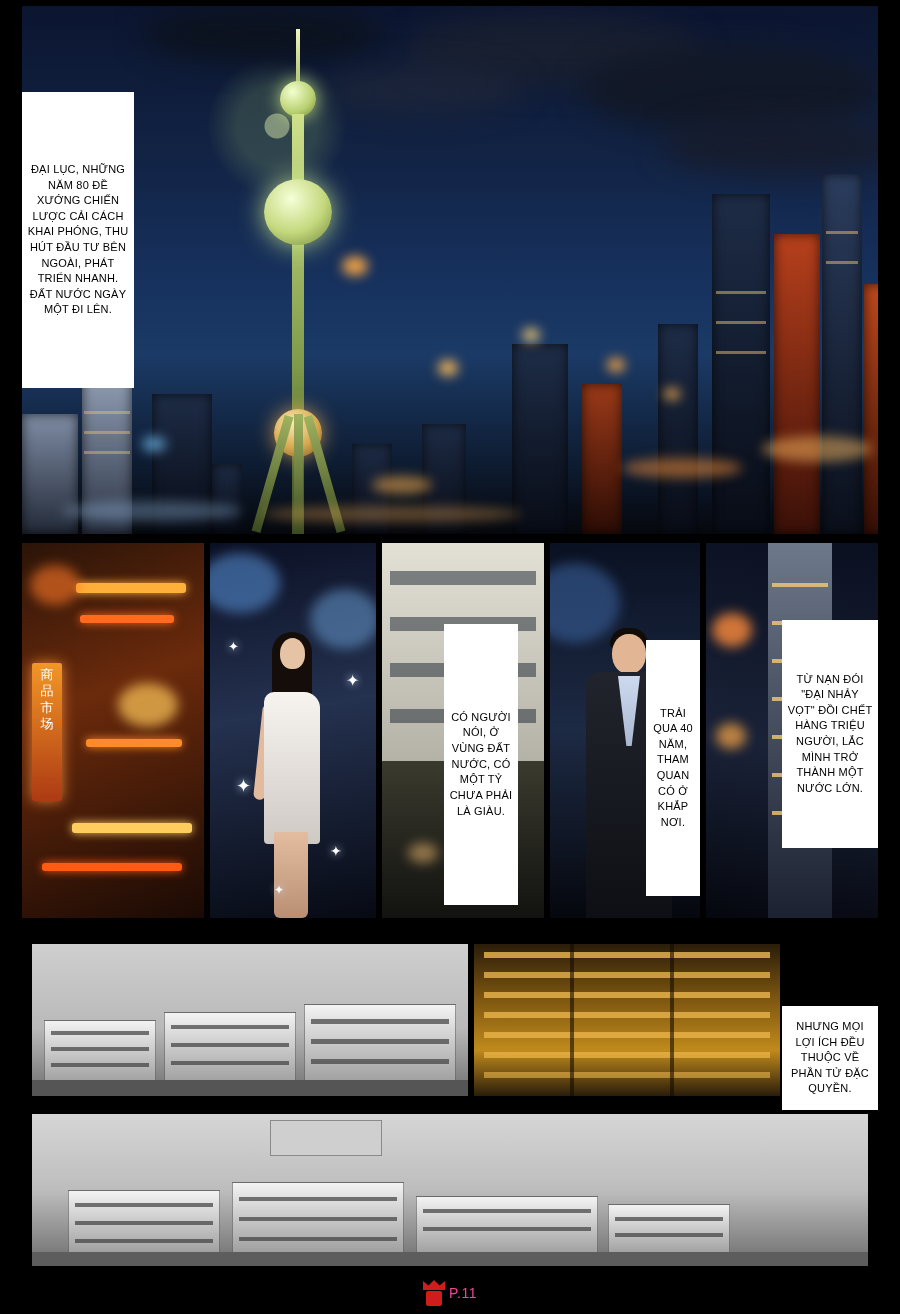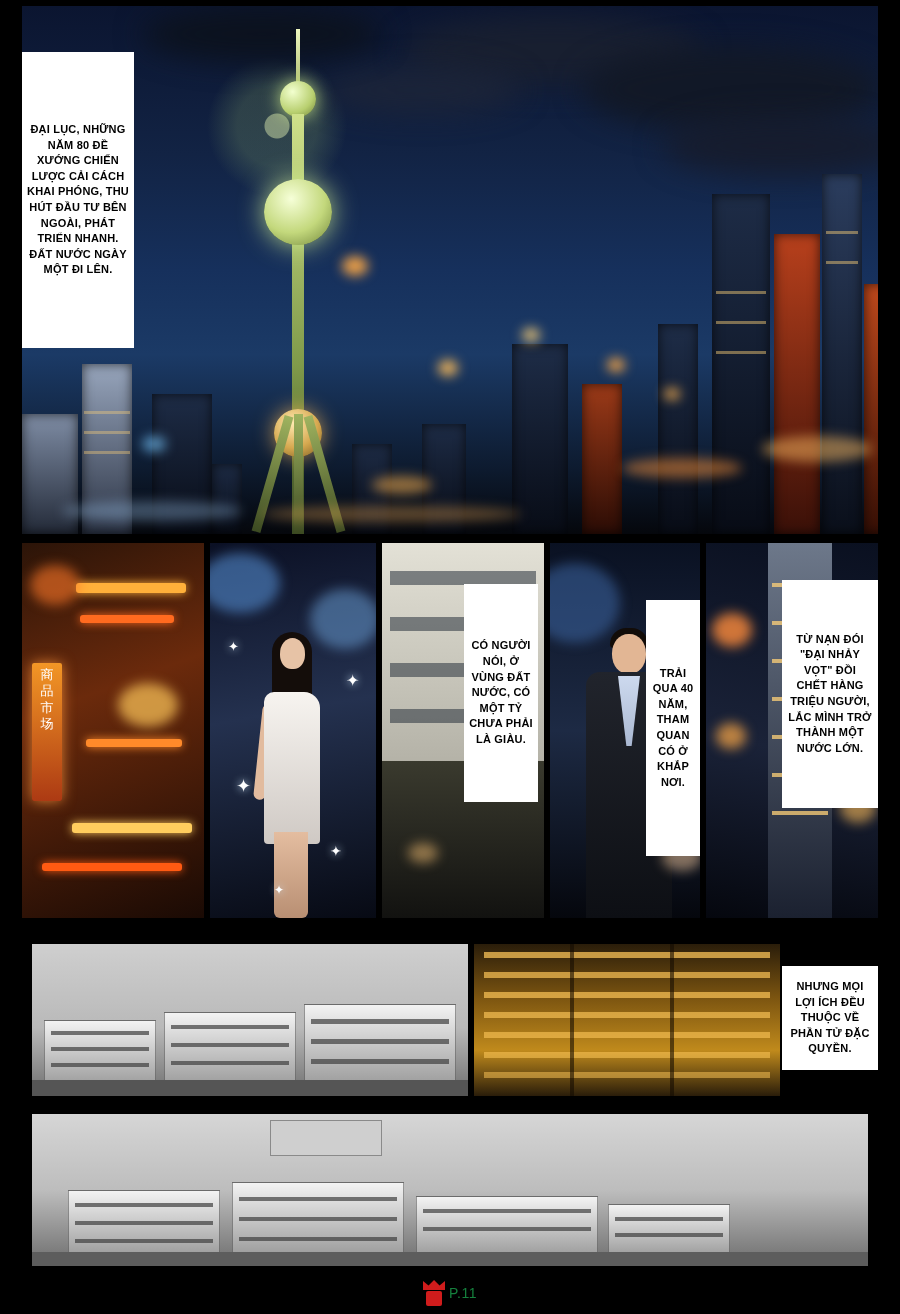--- a/index.html
+++ b/index.html
@@ -34,26 +34,27 @@
     position: absolute;
     background: #ffffff;
     color: #000;
     box-sizing: border-box;
     padding: 6px 5px;
     font-size: 11px;
     line-height: 1.42;
     text-align: center;
     letter-spacing: 0.2px;
     text-transform: uppercase;
-    font-weight: 700;
+    font-weight: 400;
     font-family: "Liberation Sans", sans-serif;
     display: flex;
     align-items: center;
     justify-content: center;
     z-index: 40;
+    margin-top: 40px;
   }
   .caption span { display: block; width: 100%; }
 
   
   #panel-skyline {
     left: 22px; top: 6px; width: 856px; height: 528px;
     background:
       radial-gradient(circle at 255px 120px, rgba(220,240,170,0.55) 0 12px, rgba(180,220,120,0.18) 13px 40px, rgba(0,0,0,0) 70px),
       linear-gradient(to bottom, #0b1530 0%, #122344 28%, #16305c 50%, #1b3a66 66%, #0d1a2e 88%, #05070c 100%);
   }
@@ -240,21 +241,21 @@
   }
   #footer .mark .crown {
     position: absolute; left: 0; top: 0; width: 22px; height: 10px;
     background: #d01c1c;
     clip-path: polygon(0 100%, 0 10%, 25% 55%, 50% 0, 75% 55%, 100% 10%, 100% 100%);
   }
   #footer .mark .body {
     position: absolute; left: 3px; top: 11px; width: 16px; height: 15px;
     background: #d01c1c; border-radius: 2px;
   }
-  #footer .pnum { color: #15803d; font-size: 14px; }
+  #footer .pnum { color: #ec4899; font-size: 14px; }
 </style>
 </head>
 <body>
 
 <div class="page">
 
   <div class="panel" id="panel-skyline">
 
     <div class="cloud" style="left:380px;top:10px;width:300px;height:70px;"></div>
     <div class="cloud" style="left:560px;top:40px;width:300px;height:86px;background:rgba(18,24,38,0.95);"></div>
@@ -372,21 +373,21 @@
     <div class="win" style="left:66px;top:192px;width:56px;height:4px;"></div>
     <div class="win" style="left:66px;top:230px;width:56px;height:4px;"></div>
     <div class="win" style="left:66px;top:268px;width:56px;height:4px;"></div>
     <div class="glow" style="left:6px;top:70px;width:40px;height:34px;background:rgba(255,140,60,0.8);"></div>
     <div class="glow" style="left:10px;top:180px;width:30px;height:26px;background:rgba(255,170,70,0.7);"></div>
     <div class="glow" style="left:134px;top:250px;width:36px;height:30px;background:rgba(255,190,90,0.6);"></div>
   </div>
 
 
 
-  <div class="caption" style="left:464px;top:584px;width:74px;height:218px;">
+  <div class="caption" style="left:444px;top:584px;width:74px;height:281px;">
     <span>CÓ NGƯỜI NÓI, Ở VÙNG ĐẤT NƯỚC, CÓ MỘT TỶ CHƯA PHẢI LÀ GIÀU.</span>
   </div>
 
   <div class="caption" style="left:646px;top:600px;width:54px;height:256px;">
     <span>TRẢI QUA 40 NĂM, THAM QUAN CÓ Ở KHẮP NƠI.</span>
   </div>
 
   <div class="caption" style="left:782px;top:580px;width:96px;height:228px;">
     <span>TỪ NẠN ĐÓI "ĐẠI NHẢY VỌT" ĐỒI CHẾT HÀNG TRIỆU NGƯỜI, LẮC MÌNH TRỞ THÀNH MỘT NƯỚC LỚN.</span>
   </div>

